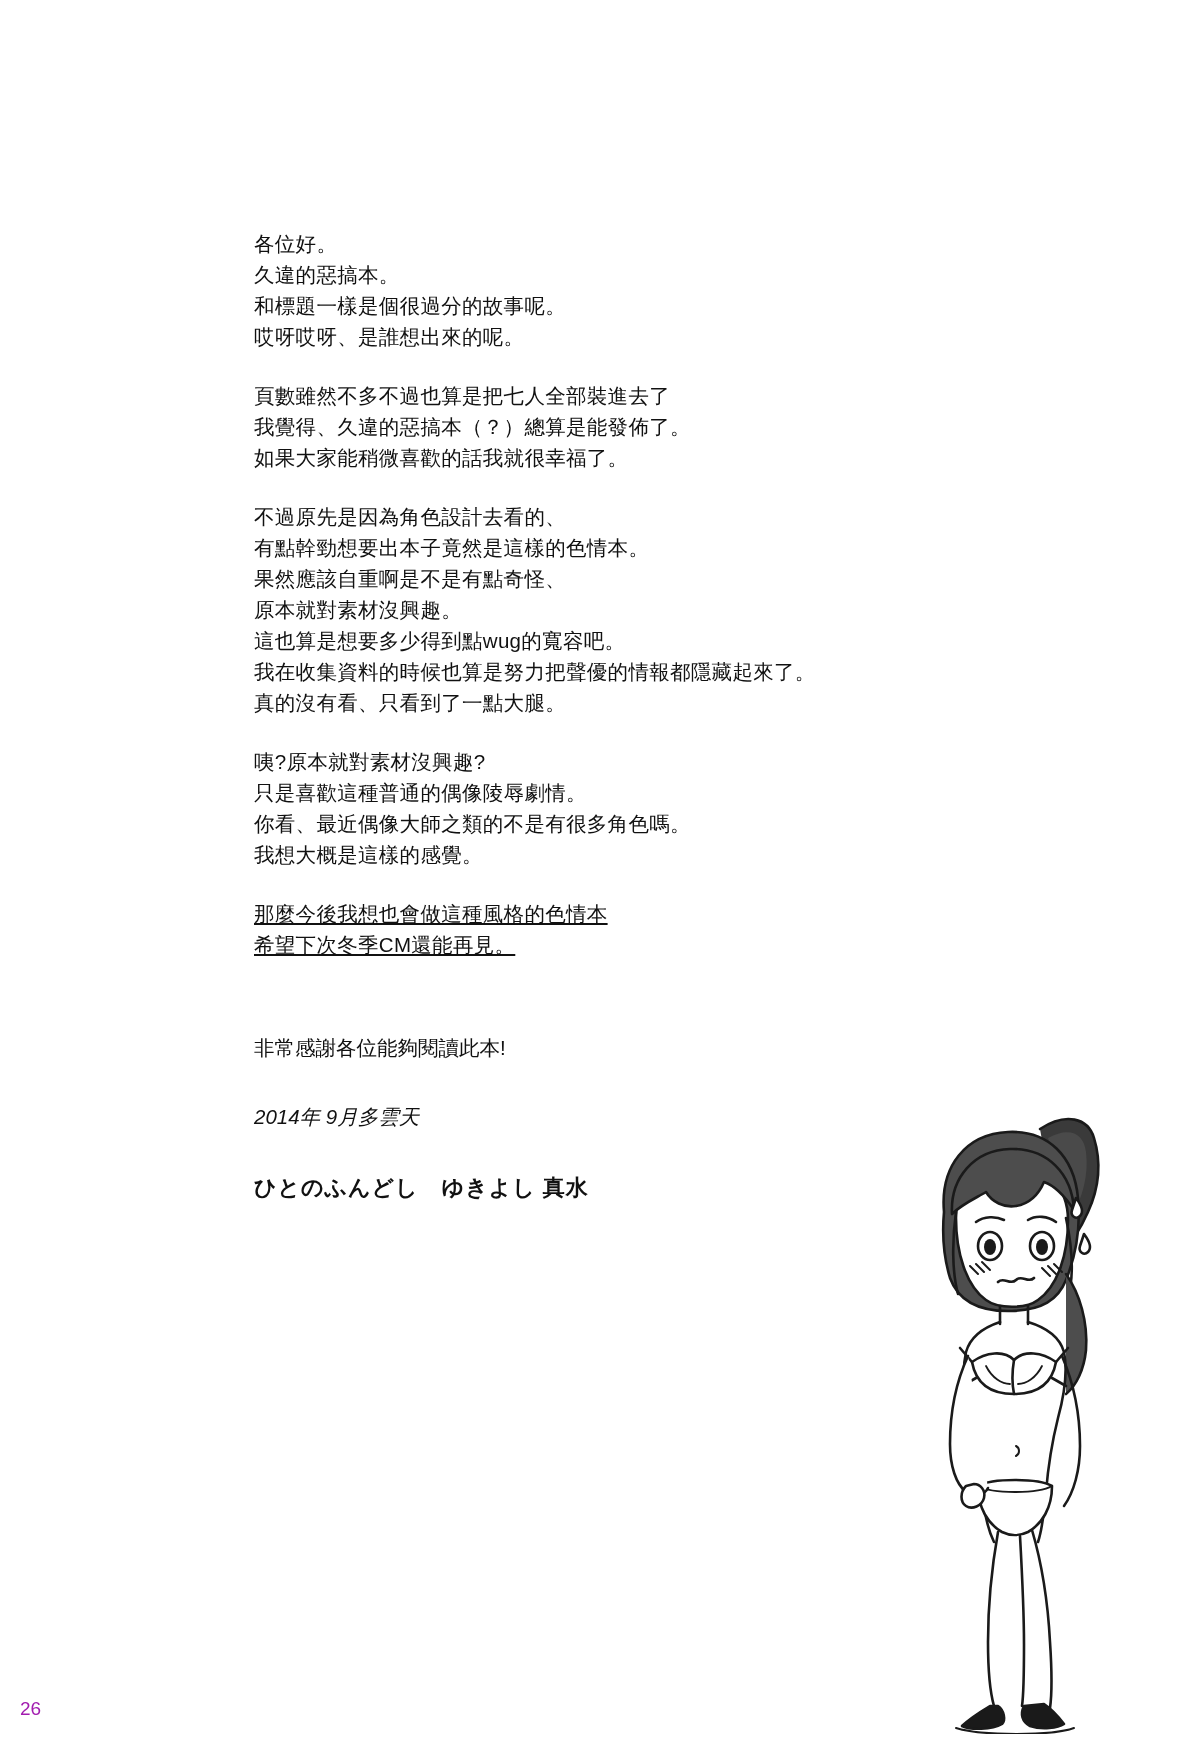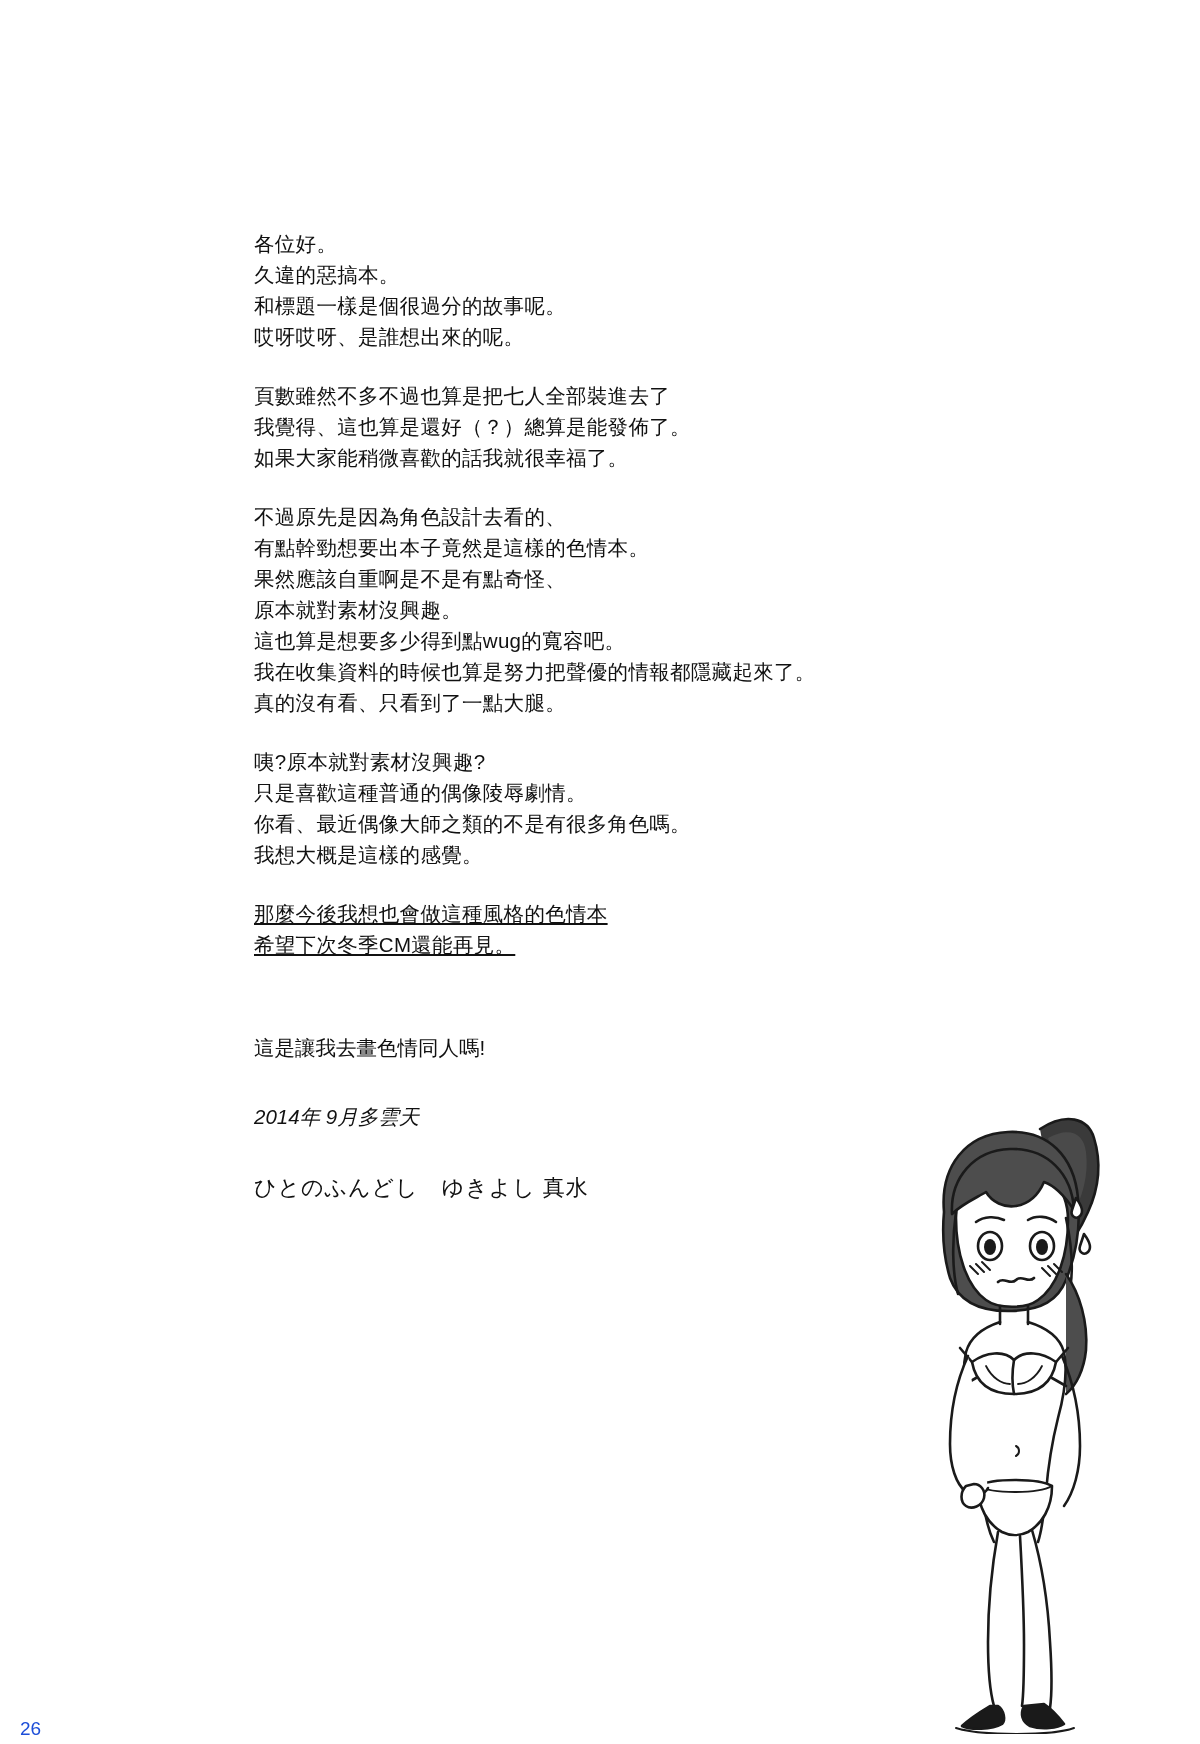--- a/index.html
+++ b/index.html
@@ -38,29 +38,29 @@
     width: 700px;
     font-size: 20.5px;
     line-height: 31px;
     color: #111111;
   }
   .sign-thanks { margin: 0 0 38px 0; }
   .sign-date { margin: 0 0 40px 0; font-style: italic; }
   .sign-name {
     margin: 0;
     font-size: 22px;
-    font-weight: normal;
+    font-weight: bold;
     letter-spacing: 1px;
   }
   .page-number {
     position: absolute;
     left: 20px;
-    bottom: 4px;
+    bottom: 24px;
     font-size: 19px;
-    color: #1d4ed8;
+    color: #a21caf;
     text-align: right;
   }
   .illustration {
     position: absolute;
     right: 18px;
     bottom: 10px;
     width: 330px;
     height: 640px;
   }
 </style>
@@ -68,39 +68,39 @@
 <body>
 
 <div class="page">
 
   <div class="afterword">
     <p class="para">各位好。
 久違的惡搞本。
 和標題一樣是個很過分的故事呢。
 哎呀哎呀、是誰想出來的呢。</p>
     <p class="para">頁數雖然不多不過也算是把七人全部裝進去了
-我覺得、這也算是還好（？）總算是能發佈了。
+我覺得、久違的惡搞本（？）總算是能發佈了。
 如果大家能稍微喜歡的話我就很幸福了。</p>
     <p class="para">不過原先是因為角色設計去看的、
 有點幹勁想要出本子竟然是這樣的色情本。
 果然應該自重啊是不是有點奇怪、
 原本就對素材沒興趣。
 這也算是想要多少得到點wug的寬容吧。
 我在收集資料的時候也算是努力把聲優的情報都隱藏起來了。
 真的沒有看、只看到了一點大腿。</p>
     <p class="para">咦?原本就對素材沒興趣?
 只是喜歡這種普通的偶像陵辱劇情。
 你看、最近偶像大師之類的不是有很多角色嗎。
 我想大概是這樣的感覺。</p>
     <p class="para">那麼今後我想也會做這種風格的色情本
 希望下次冬季CM還能再見。</p>
   </div>
 
   <div class="sign-block">
-    <p class="sign-thanks">這是讓我去畫色情同人嗎!</p>
+    <p class="sign-thanks">非常感謝各位能夠閱讀此本!</p>
     <p class="sign-date">2014年 9月多雲天</p>
     <p class="sign-name">ひとのふんどし　ゆきよし 真水</p>
   </div>
 
   <div class="page-number">26</div>
 
   <div class="illustration">
     <svg viewBox="0 0 330 640" width="330" height="640" xmlns="http://www.w3.org/2000/svg">
       <g fill="none" stroke="#1a1a1a" stroke-width="2.6" stroke-linecap="round" stroke-linejoin="round">
 

